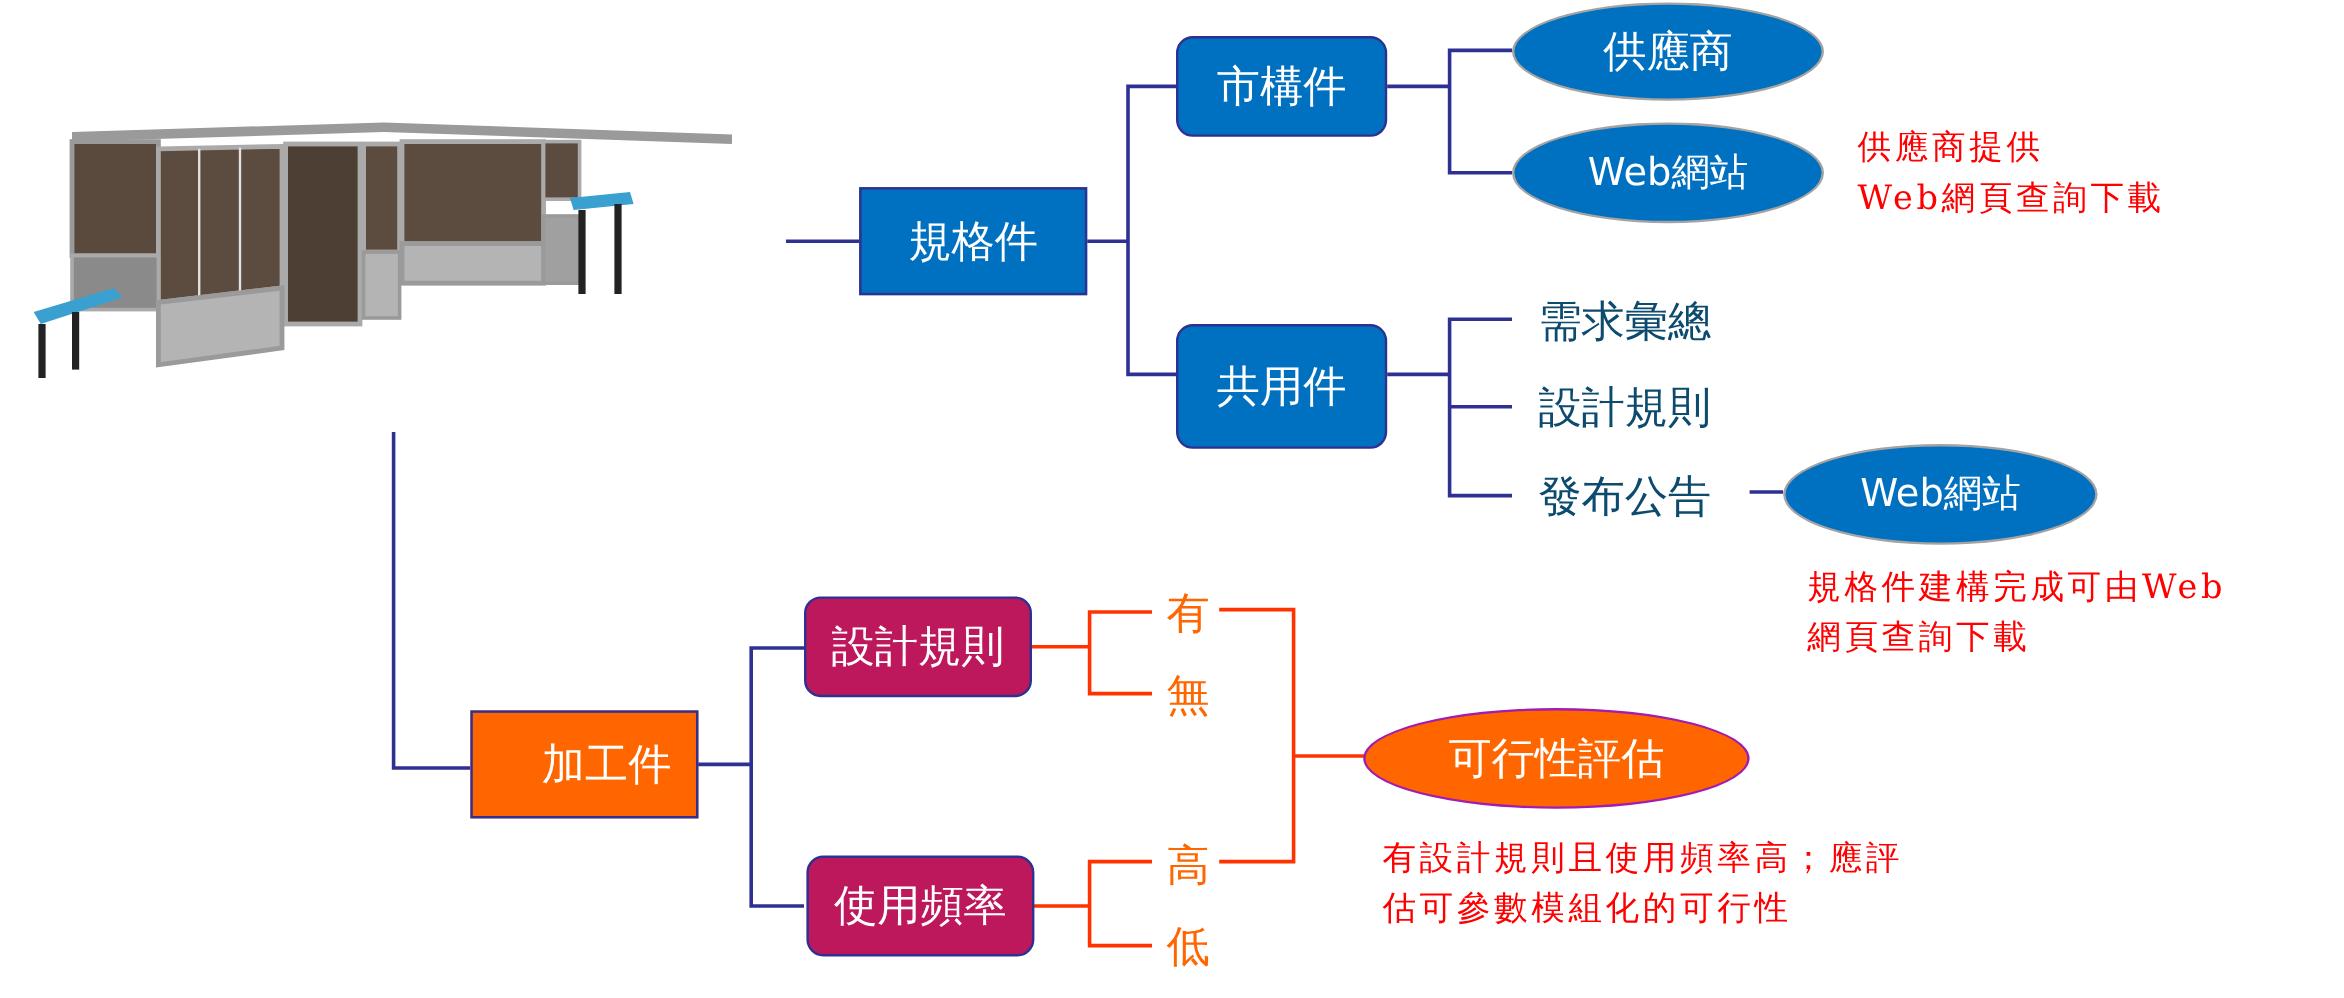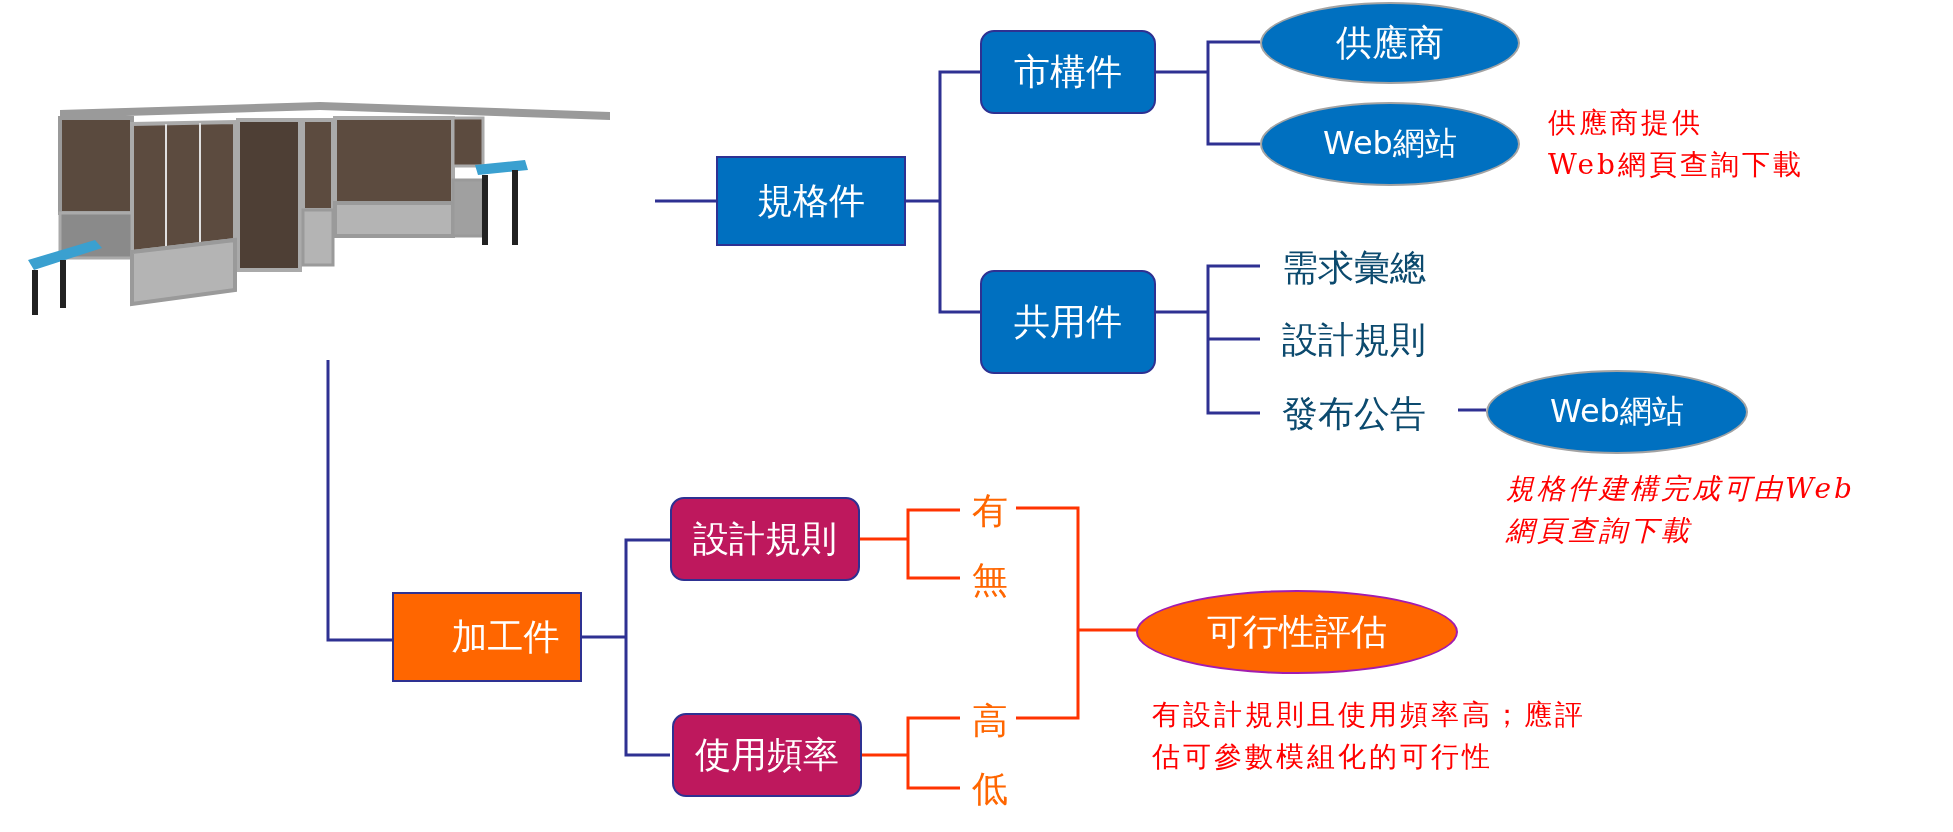--- a/index.html
+++ b/index.html
@@ -121,21 +121,21 @@
   </div>
 
   <div class="label blue-text" style="left:1282px; top:244px;">需求彙總</div>
   <div class="label blue-text" style="left:1282px; top:316px;">設計規則</div>
   <div class="label blue-text" style="left:1282px; top:390px;">發布公告</div>
 
   <div class="node blue-ellipse" style="left:1486px; top:370px; width:262px; height:84px; font-size:32px;">
     <span>Web網站</span>
   </div>
 
-  <div class="note" style="left:1506px; top:468px;font-style:italic;">
+  <div class="note" style="left:1506px; top:468px;">
     <div>規格件建構完成可由Web</div>
     <div>網頁查詢下載</div>
   </div>
 
   <div class="node orange-rect" style="left:392px; top:592px; width:190px; height:90px;">
     <span>加工件</span>
   </div>
 
   <div class="node orange-round" style="left:670px; top:497px; width:190px; height:84px;">
     <span>設計規則</span>

